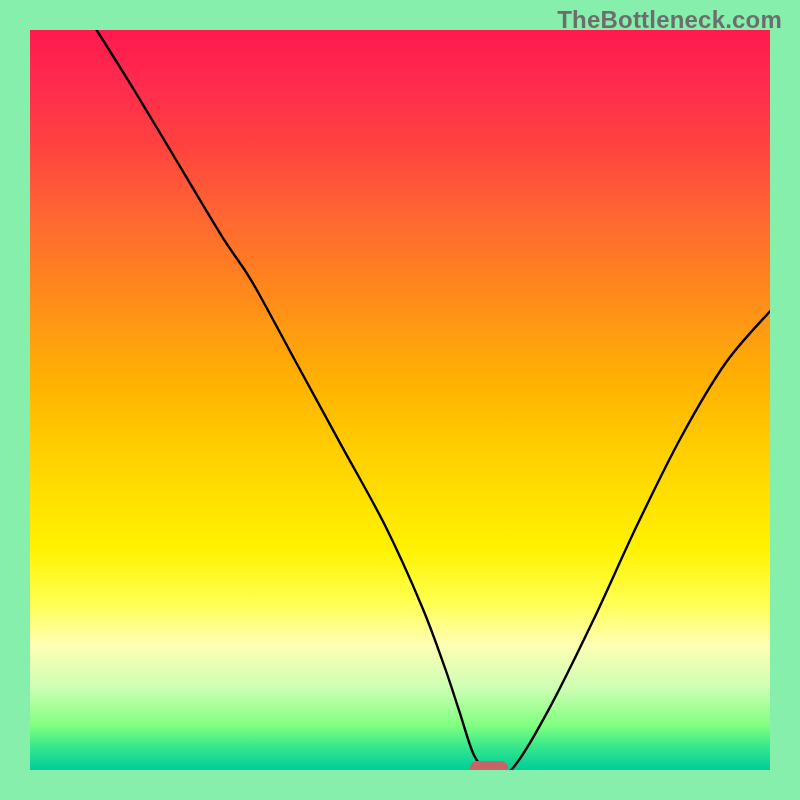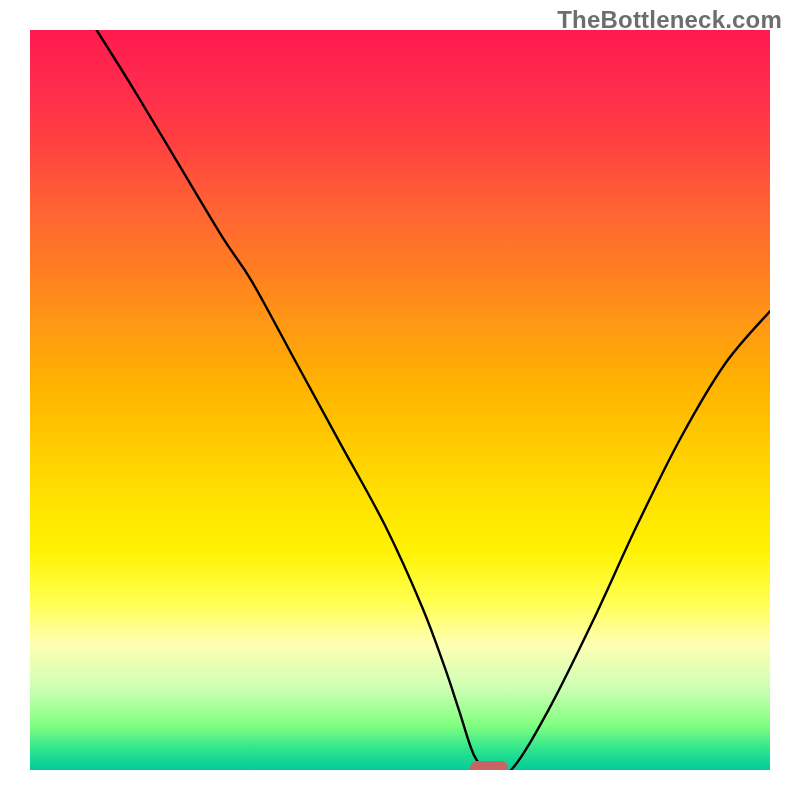--- a/index.html
+++ b/index.html
@@ -9,21 +9,21 @@
     height: 800px;
     background: #000;
     overflow: hidden;
   }
   .frame {
     position: absolute;
     left: 0;
     top: 0;
     width: 800px;
     height: 800px;
-    background: #ffffff;
+    background: #86efac;
   }
   .plot-area {
     position: absolute;
     left: 30px;
     top: 30px;
     width: 740px;
     height: 740px;
     overflow: hidden;
   }
   .gradient {

